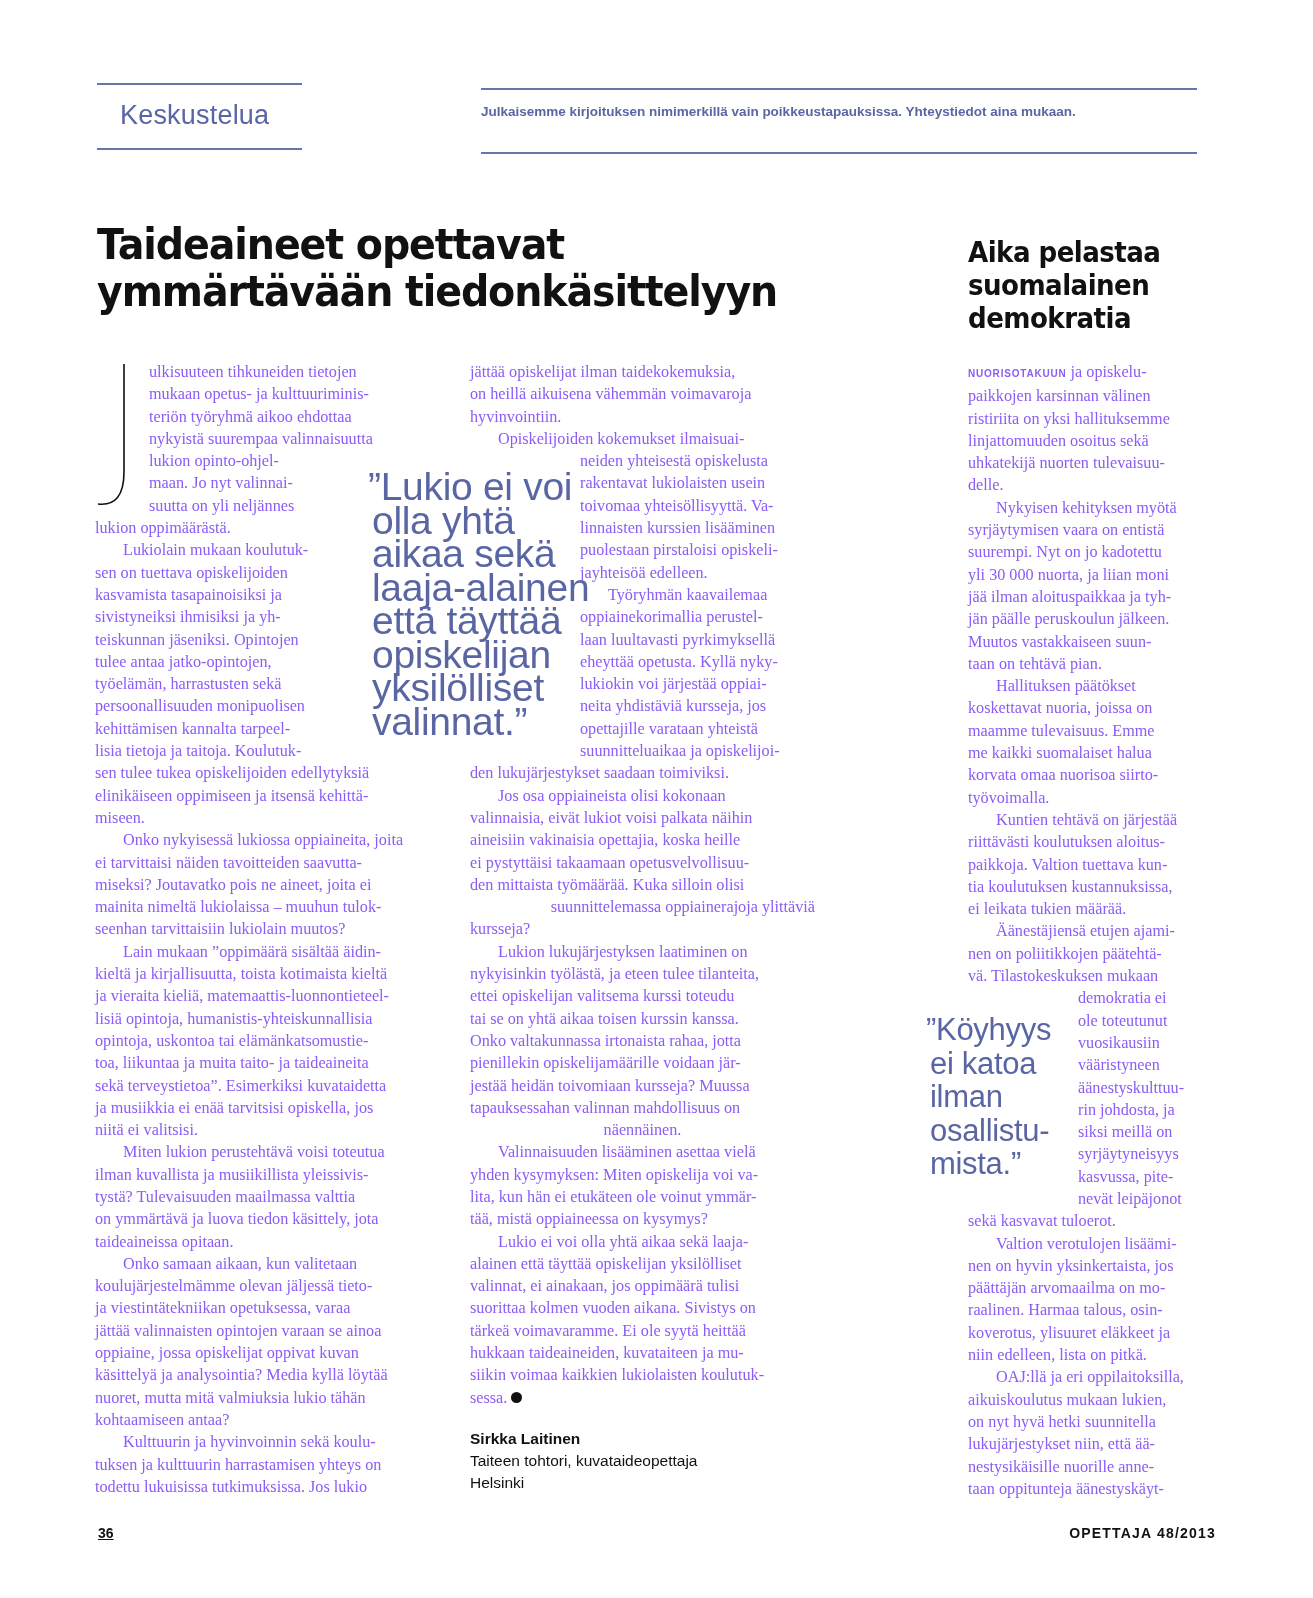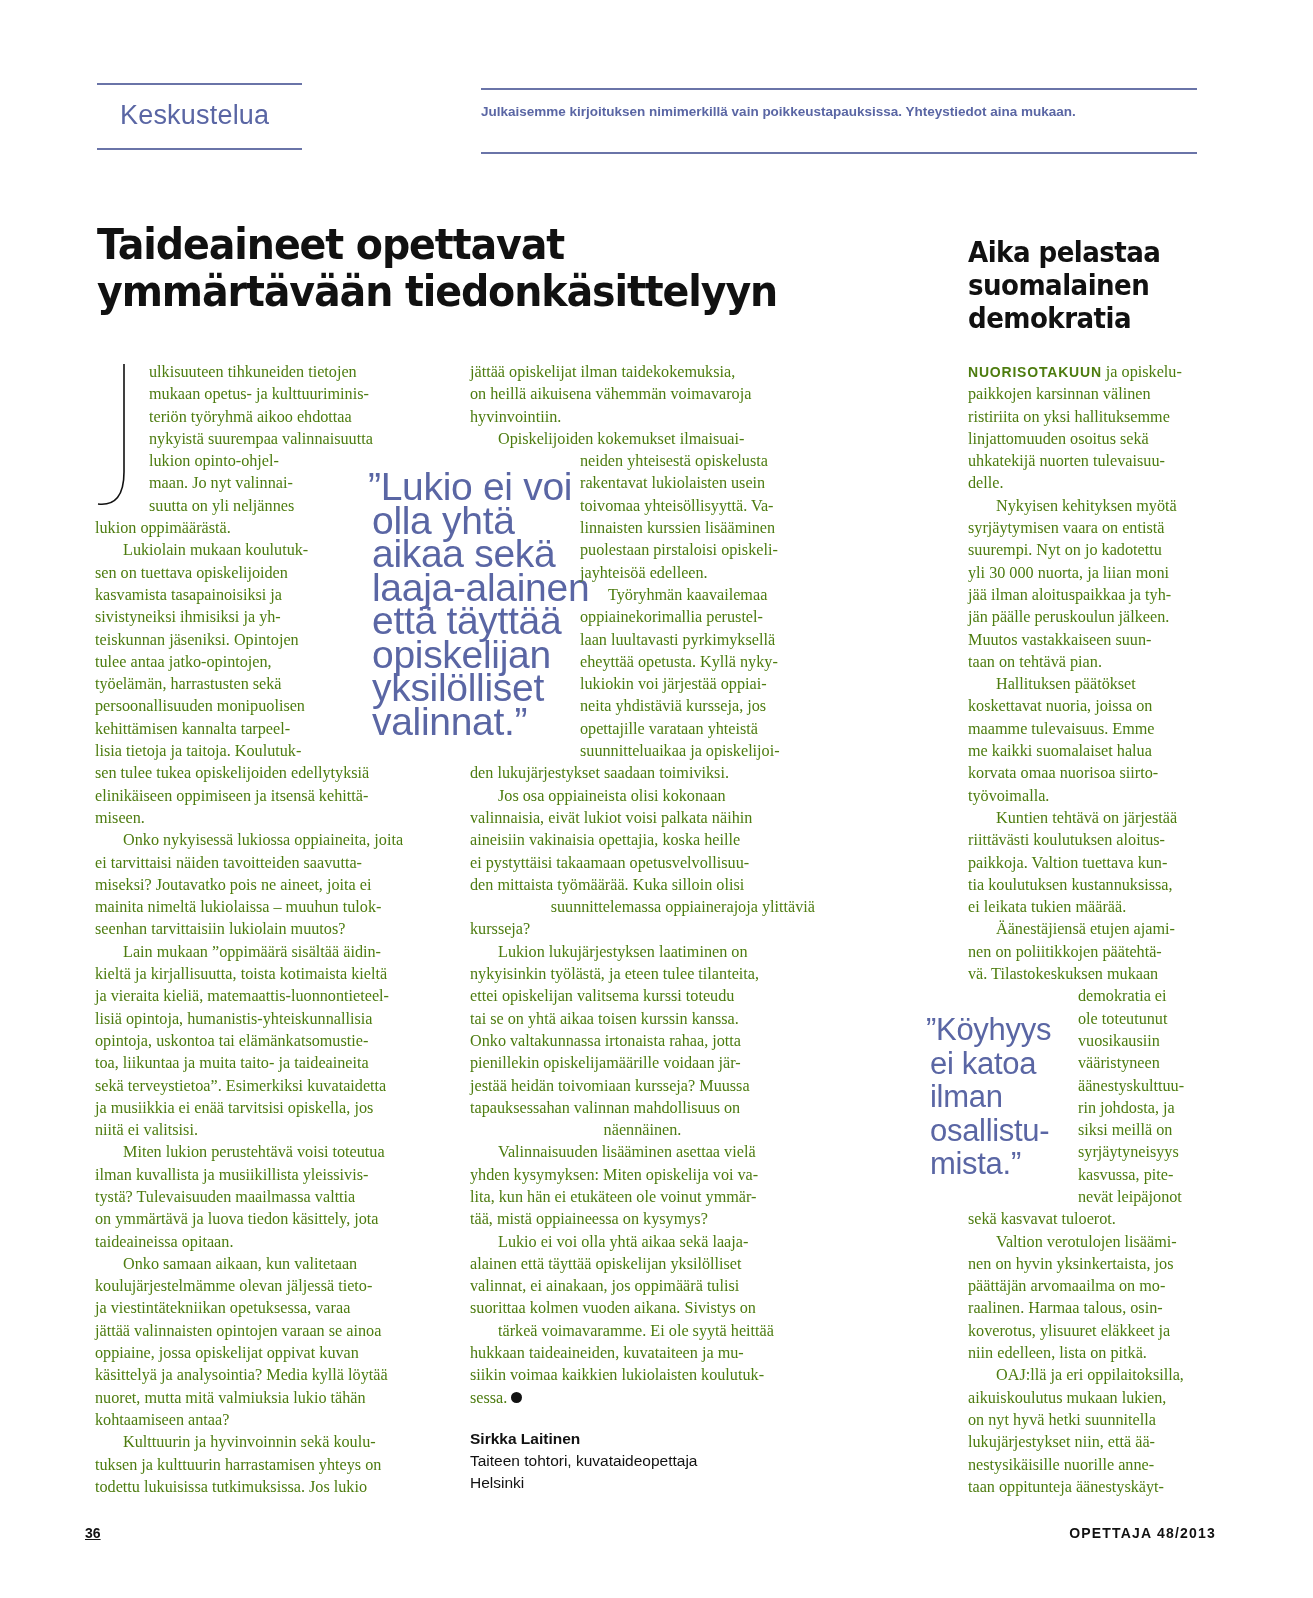--- a/index.html
+++ b/index.html
@@ -8,43 +8,43 @@
   
   .hdr-rule { position: absolute; height: 2px; background: #6a74a8; }
   .section-label { position: absolute; left: 120px; top: 100px; font-family: "Liberation Sans", sans-serif; font-size: 27px; color: #5a66a4; font-weight: normal; letter-spacing: 0.2px; }
   .hdr-info { position: absolute; left: 481px; top: 101px; font-family: "Liberation Sans", sans-serif; font-size: 13.5px; font-weight: bold; color: #5a66a4; line-height: 21px; }
 
   
   .main-title { position: absolute; left: 97px; top: 221px; font-family: "DejaVu Sans", sans-serif; font-weight: bold; font-size: 43px; line-height: 47px; letter-spacing: -1.2px; color: #111; margin: 0; transform: scaleX(0.92); transform-origin: left top; }
   .side-title { position: absolute; left: 968px; top: 236px; font-family: "DejaVu Sans", sans-serif; font-weight: bold; font-size: 29px; line-height: 33px; letter-spacing: -0.6px; color: #111; margin: 0; transform: scaleX(0.9); transform-origin: left top; }
 
   
-  .col { position: absolute; font-family: "Liberation Serif", serif; font-size: 16.2px; line-height: 22.3px; color: #4d7c0f; }
+  .col { position: absolute; font-family: "Liberation Serif", serif; font-size: 16.2px; line-height: 22.3px; color: #8b5cf6; }
   .col .ln { display: block; white-space: nowrap; }
 
   .col1 { left: 95px; top: 361px; width: 330px; }
   .col2 { left: 470px; top: 361px; width: 345px; }
   .col3 { left: 968px; top: 361px; width: 245px; }
 
   .dropcap { position: absolute; left: 96px; top: 362px; width: 46px; height: 150px; }
 
   .pull { position: absolute; font-family: "Liberation Sans", sans-serif; color: #5a66a4; margin: 0; }
   .pull1 { left: 368px; top: 470px; font-size: 39px; line-height: 33.5px; letter-spacing: -0.3px; }
   .pull2 { left: 926px; top: 1013px; font-size: 31px; line-height: 33.5px; letter-spacing: -0.3px; }
   .pull .ln { display: block; white-space: nowrap; }
 
-  .lead-caps { font-family: "Liberation Sans", sans-serif; font-weight: bold; font-size: 14px; letter-spacing: 0.8px; }
+  .lead-caps { font-family: "Liberation Sans", sans-serif; font-weight: bold; font-size: 10px; letter-spacing: 0.8px; }
   .endmark { display: inline-block; width: 11px; height: 11px; background: #111; border-radius: 50%; vertical-align: 0px; margin-left: 4px; }
 
   .sig { position: absolute; left: 470px; top: 1428px; font-family: "Liberation Sans", sans-serif; font-size: 15.5px; line-height: 22px; color: #111; }
   .sig .name { font-weight: bold; display: block; }
   .sig span { display: block; }
 
   .footer { position: absolute; top: 1525px; font-family: "Liberation Sans", sans-serif; font-size: 14px; font-weight: bold; color: #111; }
-  .footer.left { left: 85px; text-decoration: underline; }
+  .footer.left { left: 98px; text-decoration: underline; }
   .footer.right { right: 97px; letter-spacing: 1.2px; }
 </style>
 </head>
 <body>
 
 <div class="hdr-rule" style="left:97px; top:83px; width:205px;"></div>
 <div class="section-label">Keskustelua</div>
 <div class="hdr-rule" style="left:97px; top:148px; width:205px;"></div>
 
 <div class="hdr-rule" style="left:481px; top:88px; width:716px;"></div>
@@ -170,21 +170,21 @@
     <span class="ln" style="padding-left: 0px;">tapauksessahan valinnan mahdollisuus on</span>
     <span class="ln" style="padding-left: 0px; text-align: center;">näennäinen.</span>
     <span class="ln" style="padding-left: 28px;">Valinnaisuuden lisääminen asettaa vielä</span>
     <span class="ln" style="padding-left: 0px;">yhden kysymyksen: Miten opiskelija voi va-</span>
     <span class="ln" style="padding-left: 0px;">lita, kun hän ei etukäteen ole voinut ymmär-</span>
     <span class="ln" style="padding-left: 0px;">tää, mistä oppiaineessa on kysymys?</span>
     <span class="ln" style="padding-left: 28px;">Lukio ei voi olla yhtä aikaa sekä laaja-</span>
     <span class="ln" style="padding-left: 0px;">alainen että täyttää opiskelijan yksilölliset</span>
     <span class="ln" style="padding-left: 0px;">valinnat, ei ainakaan, jos oppimäärä tulisi</span>
     <span class="ln" style="padding-left: 0px;">suorittaa kolmen vuoden aikana. Sivistys on</span>
-    <span class="ln" style="padding-left: 0px; margin-left: 28px;">tärkeä voimavaramme. Ei ole syytä heittää</span>
+    <span class="ln" style="padding-left: 0px;">tärkeä voimavaramme. Ei ole syytä heittää</span>
     <span class="ln" style="padding-left: 0px;">hukkaan taideaineiden, kuvataiteen ja mu-</span>
     <span class="ln" style="padding-left: 0px;">siikin voimaa kaikkien lukiolaisten koulutuk-</span>
     <span class="ln" style="padding-left: 0px;">sessa.<span class="endmark"></span></span>
   </div>
 
 <div class="sig">
   <span class="name">Sirkka Laitinen</span>
   <span>Taiteen tohtori, kuvataideopettaja</span>
   <span>Helsinki</span>
 </div>

